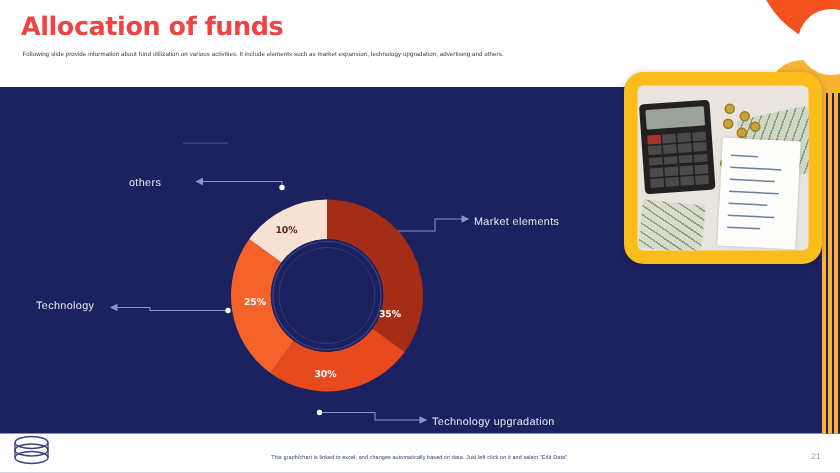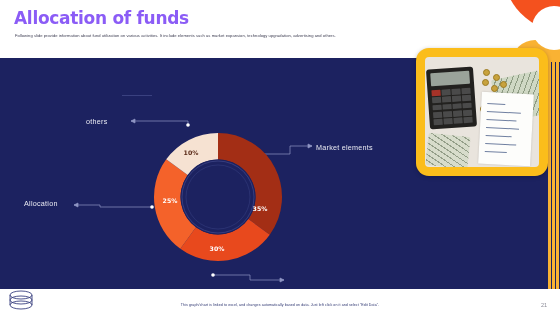--- a/index.html
+++ b/index.html
@@ -49,21 +49,21 @@
     border-radius: 50% 50% 0 0 / 100% 100% 0 0;
     z-index: 2;
   }
 
   
   .page-title {
     position: absolute;
     left: 14px; top: 8px;
     font-size: 17px;
     font-weight: 700;
-    color: #8b5cf6;
+    color: #ef4444;
     letter-spacing: -0.3px;
     font-family: "DejaVu Sans", sans-serif;
   }
   .page-subtitle {
     position: absolute;
     left: 15px; top: 33px;
     width: 415px;
     font-size: 4.1px;
     line-height: 6px;
     color: #3b3b4f;
@@ -365,22 +365,23 @@
 
         <text class="slice-label" x="42" y="14" text-anchor="middle">35%</text>
         <text class="slice-label" x="-1" y="54" text-anchor="middle">30%</text>
         <text class="slice-label" x="-48" y="6" text-anchor="middle">25%</text>
         <text class="slice-label dark" x="-27" y="-42" text-anchor="middle">10%</text>
       </g>
     </svg>
   </div>
 
   <div class="callout co-others">others</div>
-  <div class="callout co-advertising">Allocation</div>
+  <div class="callout co-advertising">Technology</div>
   <div class="callout co-market">Market elements</div>
+  <div class="callout co-tech">Technology upgradation</div>
 
   <div class="footer-note">This graph/chart is linked to excel, and changes automatically based on data. Just left click on it and select "Edit Data".</div>
   <div class="page-number">21</div>
   <div class="brand-logo">
     <svg viewBox="0 0 26 22" width="26" height="22">
       <ellipse cx="13" cy="6" rx="11" ry="4" fill="none" stroke="#3a4180" stroke-width="0.9"></ellipse>
       <ellipse cx="13" cy="11" rx="11" ry="4" fill="none" stroke="#3a4180" stroke-width="0.9"></ellipse>
       <ellipse cx="13" cy="16" rx="11" ry="4" fill="none" stroke="#3a4180" stroke-width="0.9"></ellipse>
       <line x1="2" y1="6" x2="2" y2="16" stroke="#3a4180" stroke-width="0.9"></line>
       <line x1="24" y1="6" x2="24" y2="16" stroke="#3a4180" stroke-width="0.9"></line>

